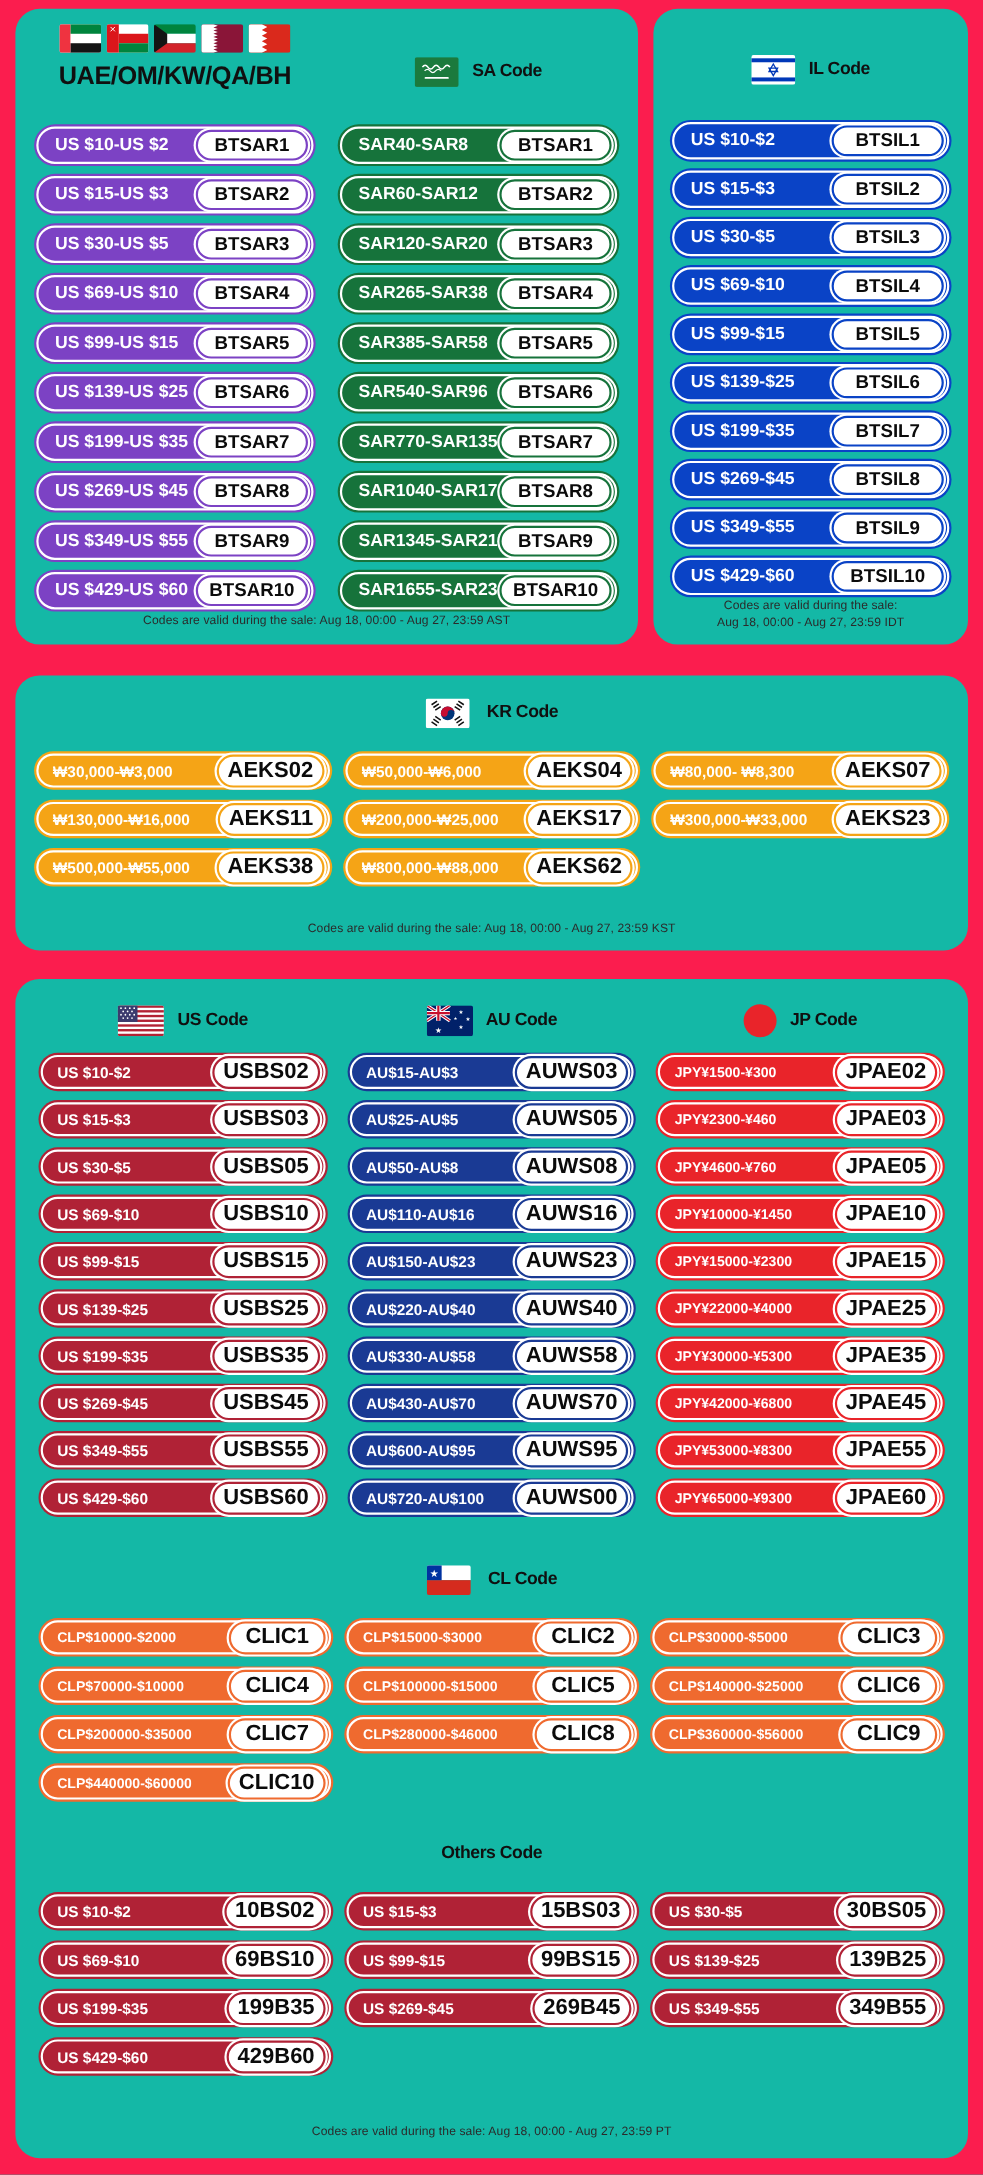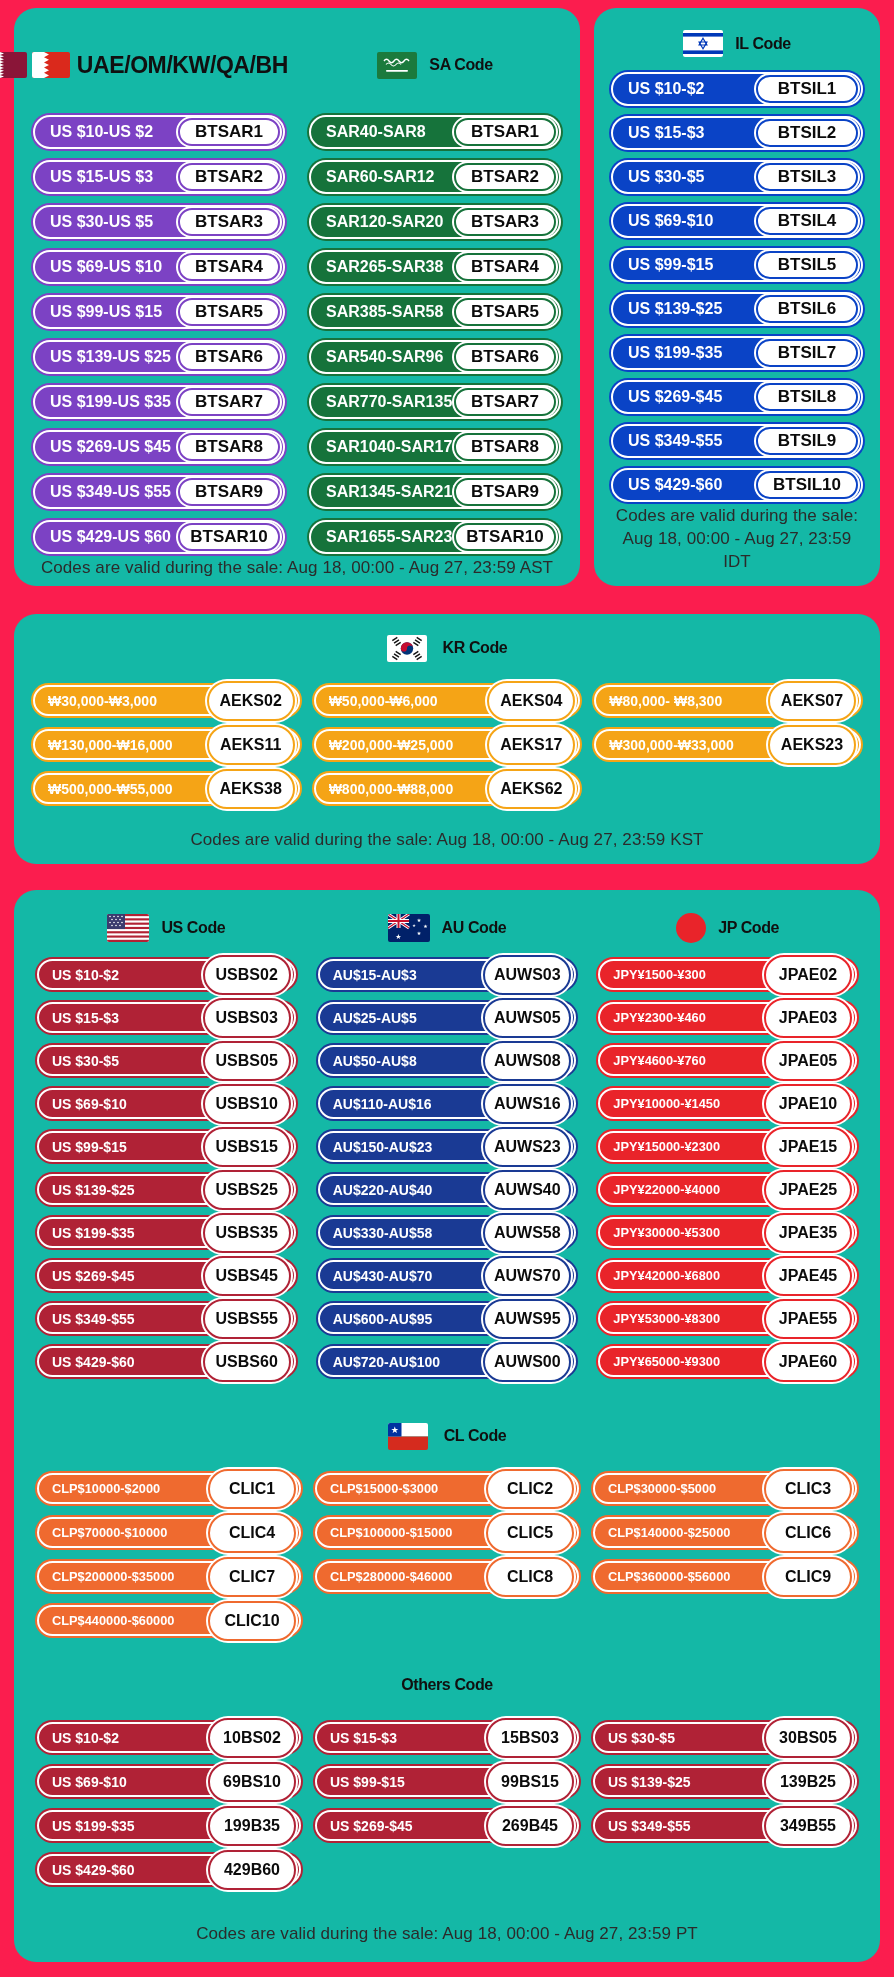--- a/index.html
+++ b/index.html
@@ -10,21 +10,21 @@
 
   .top-row { display: flex; gap: 14px; }
   .card-gulf-sa { width: 566px; height: 578px; padding: 14px 16px 14px; }
   .card-il { width: 286px; height: 578px; padding: 14px 14px 12px; }
   .card-kr { width: 866px; height: 250px; margin-top: 28px; padding: 12px 16px 12px; }
   .card-main { width: 866px; height: 1072px; margin-top: 26px; padding: 12px 20px 16px; }
 
   .two-cols { display: flex; gap: 18px; flex: 0 0 auto; }
   .two-cols > .col { flex: 1; min-width: 0; }
 
-  .gulf-head { height: 86px; display: flex; flex-direction: row; align-items: center; justify-content: flex-end; gap: 7px; }
+  .gulf-head { height: 86px; display: flex; flex-direction: column; align-items: center; justify-content: flex-start; gap: 7px; }
   .flags-row { display: flex; gap: 5px; }
   .flag { display: block; border-radius: 2px; flex: 0 0 auto; }
 
   .sec-inline { display: flex; align-items: center; justify-content: center; gap: 12px; }
   .h86 { height: 86px; }
   .h44 { height: 44px; gap: 16px; }
   .h52 { height: 52px; }
   .sec-title { font-size: 16px; font-weight: 800; color: #101010; letter-spacing: -0.4px; white-space: nowrap; }
   .gulf-title { font-size: 23px; }
 
@@ -36,27 +36,27 @@
   .pill-code { background: #fff; border: 2px solid var(--c); box-shadow: 0 0 0 2px #fff;
                border-radius: 999px; height: 28px; min-width: 102px; padding: 0 10px;
                display: inline-flex; align-items: center; justify-content: center;
                font-weight: 800; font-size: 17px; color: #0b0b0b; white-space: nowrap; flex: 0 0 auto; }
 
   .card-il .pill-list { gap: 10px; }
 
   .pill-grid { display: grid; grid-template-columns: repeat(3, 1fr); gap: 13px 14px; padding: 3px; }
   .sm .pill { height: 31px; padding: 0 3px 0 13px; }
   .sm .pill-label { font-size: 14px; }
-  .sm .pill-code { height: 40px; min-width: 88px; font-size: 16px; padding: 0 8px; }
+  .sm .pill-code { height: 30px; min-width: 88px; font-size: 20px; padding: 0 8px; }
   .lbl-sm .pill-label { font-size: 12.8px; }
 
   .tri-cols { display: grid; grid-template-columns: repeat(3, 1fr); column-gap: 16px; }
   .tri-cols .pill-list { gap: 12px; margin-top: 2px; }
 
-  .note { font-size: 17px; color: #2b2b2b; text-align: center; letter-spacing: 0.1px; line-height: 1.35; }
+  .note { font-size: 11px; color: #2b2b2b; text-align: center; letter-spacing: 0.1px; line-height: 1.35; }
   .mt-auto { margin-top: auto; }
 
   .cl-head { margin-top: 34px; }
   .others-head { margin-top: 24px; }
   .pill-grid.after-head { margin-top: 12px; }
 
   .jp-dot { width: 30px; height: 30px; border-radius: 50%; background: var(--c); display: inline-block; }
 </style>
 </head>
 <body style="background: rgb(251, 29, 78);">

